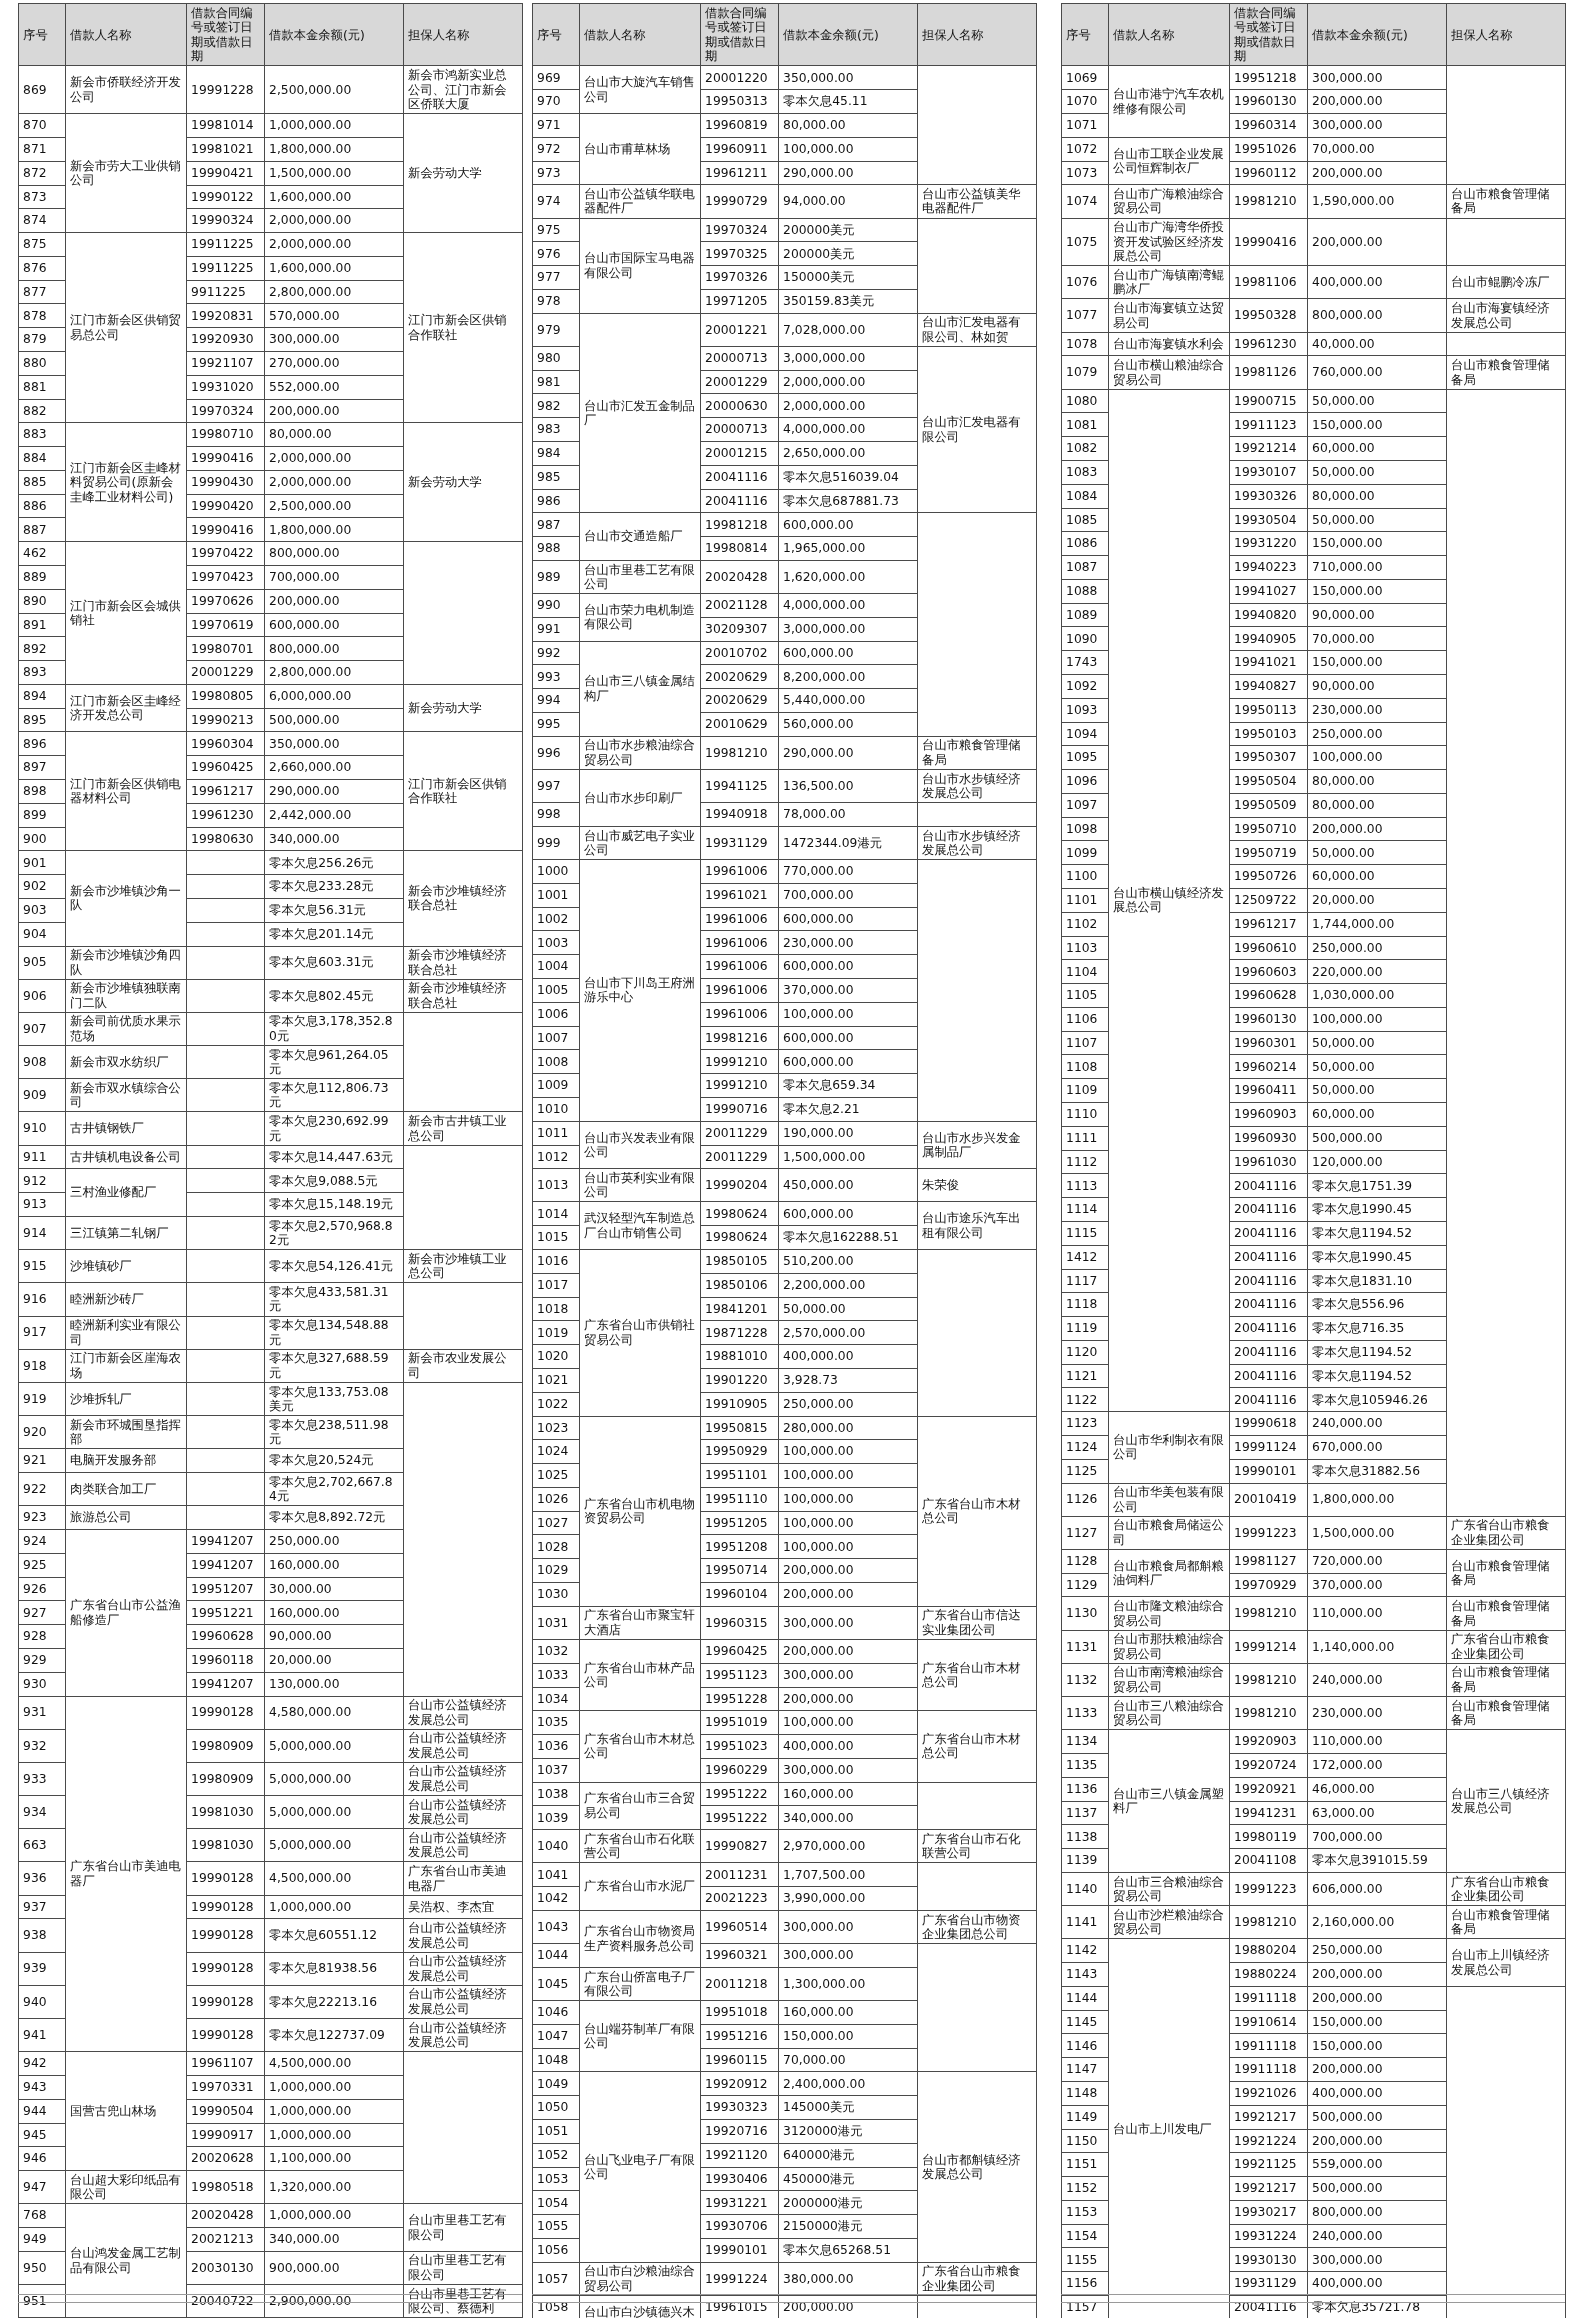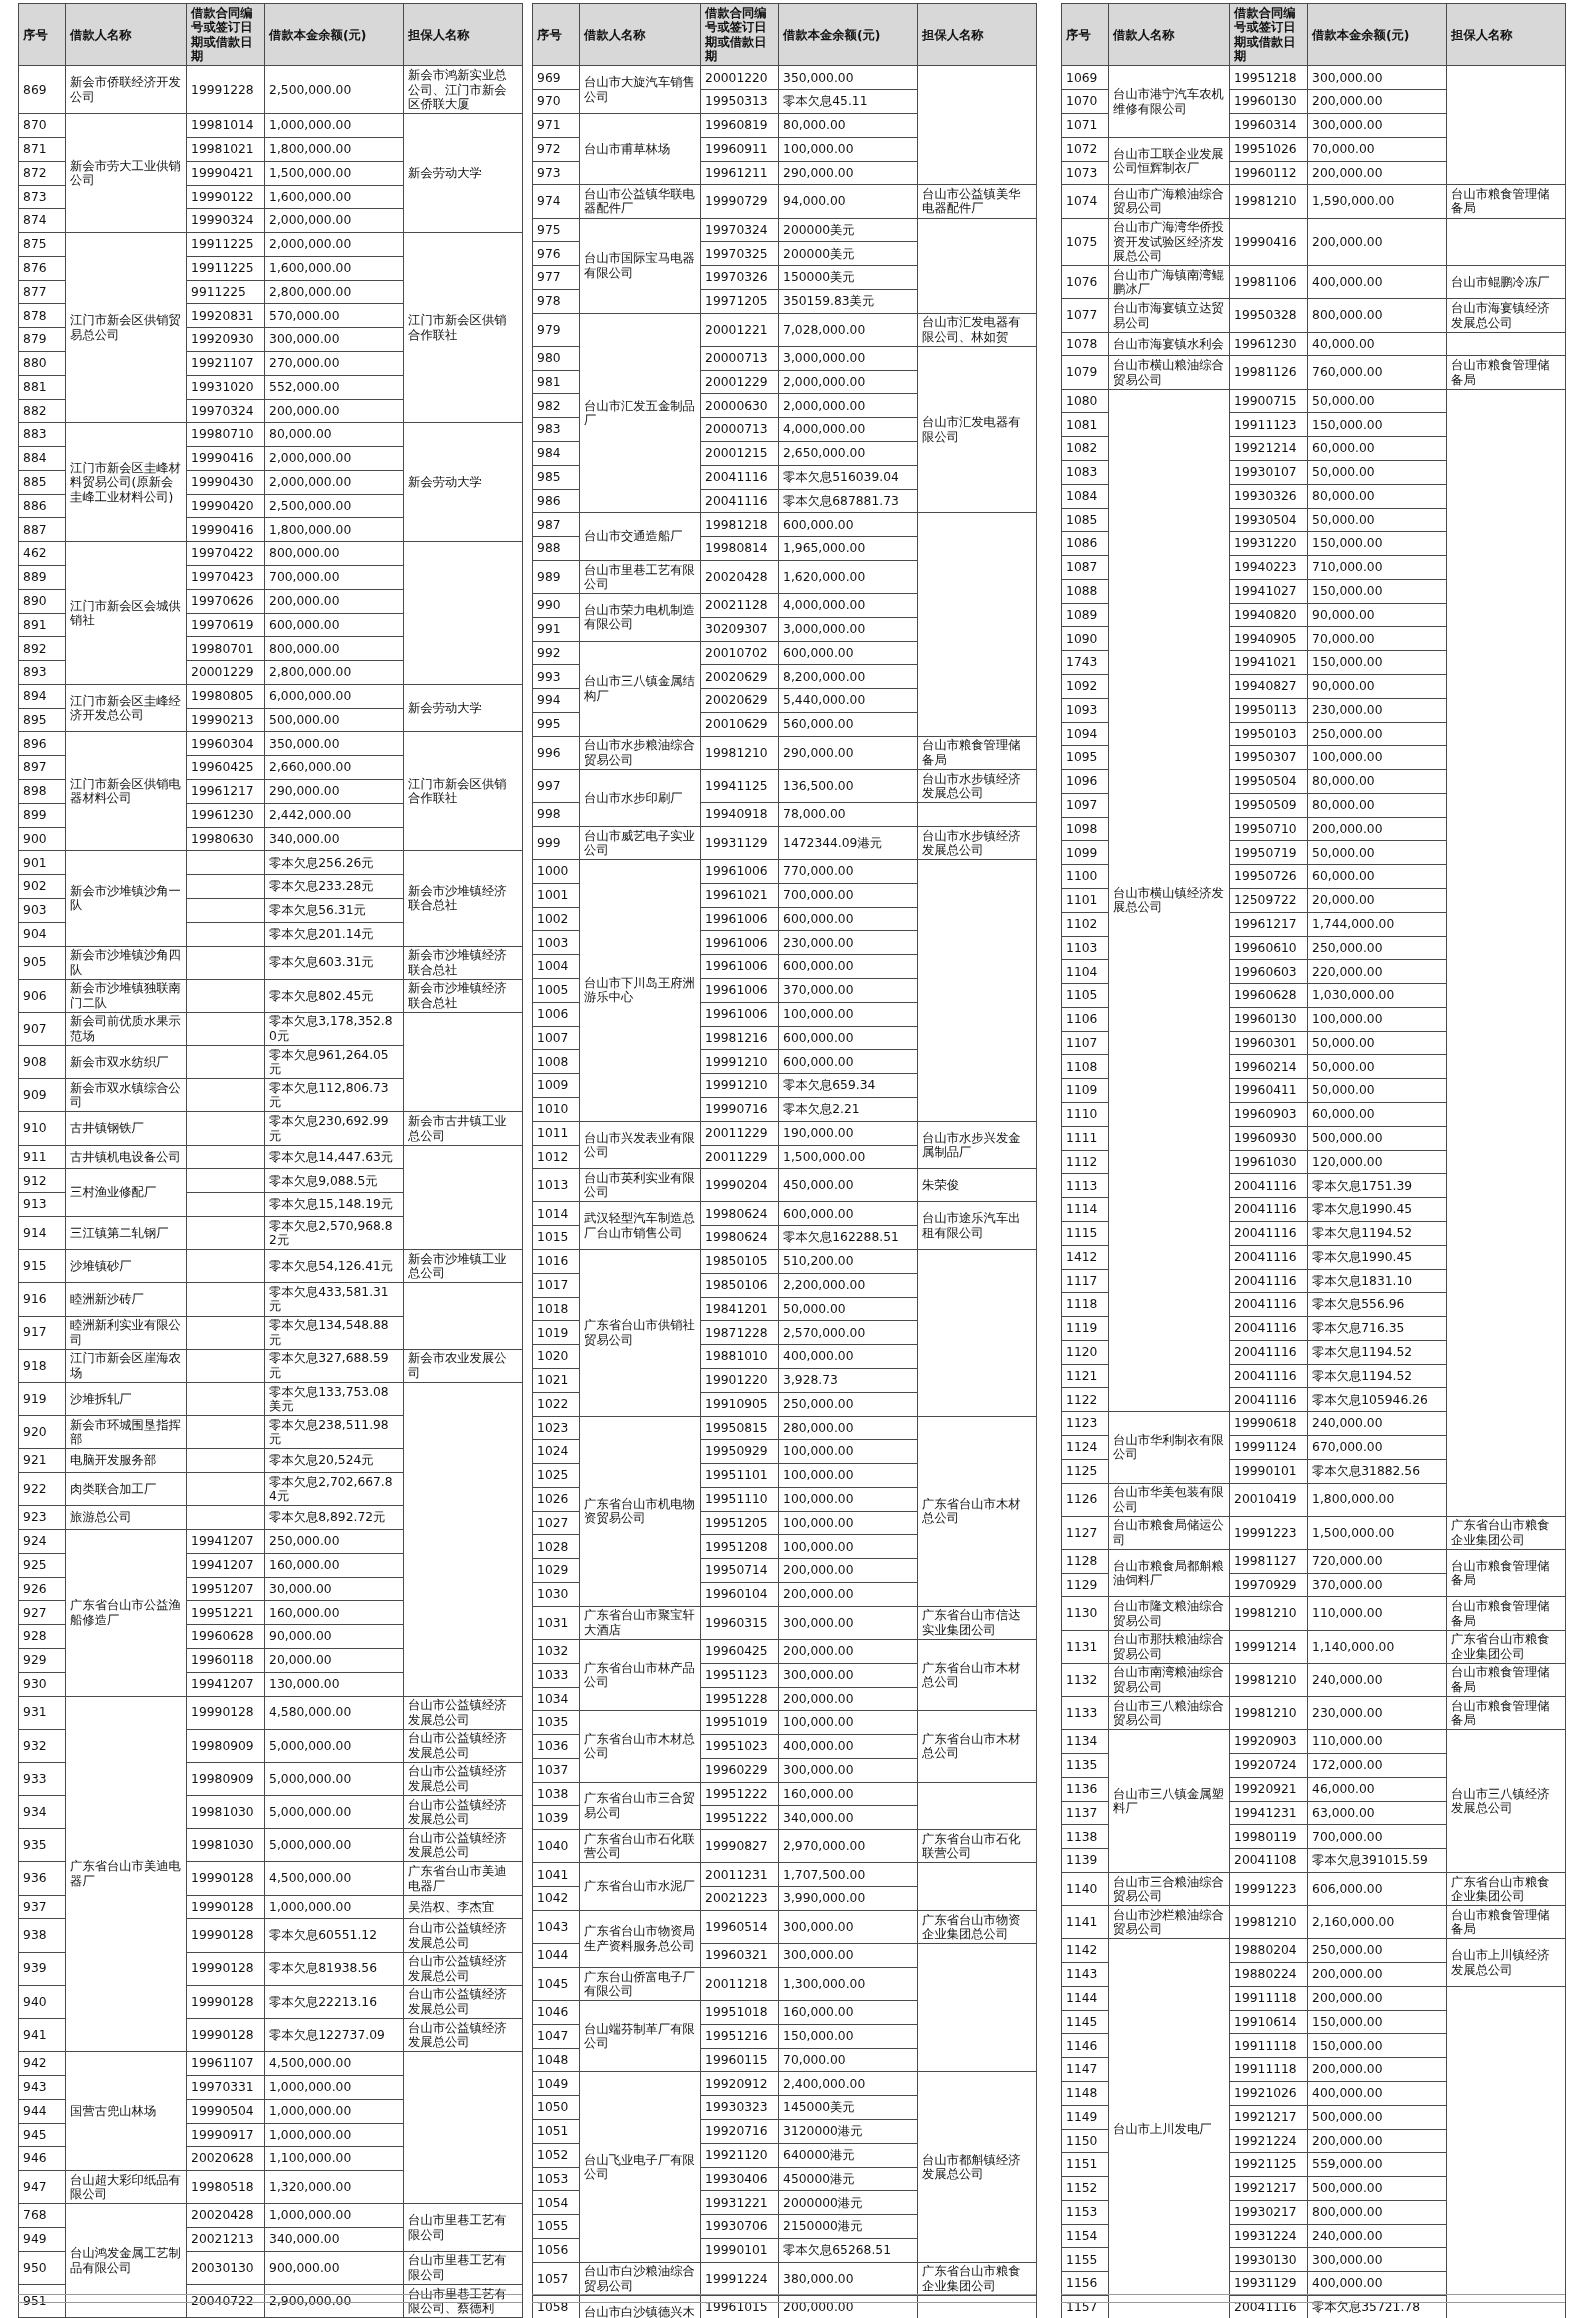--- a/index.html
+++ b/index.html
@@ -32,21 +32,21 @@
     font-size:12.3px;
     line-height:1.18;
     padding:1.6px 4.1px;
     vertical-align:middle;
     text-align:left;
     word-break:break-all;
     overflow:hidden;
   }
   table.grid th{
     background:var(--header-bg);
-    font-weight:bold;
+    font-weight:normal;
     height:44px;
   }
   table.grid td{height:19.6px;}
   .bottom-rule{
     position:absolute;
     top:2294px;
     width:504px;
     height:7.4px;
     border-top:1.6px solid var(--rule);
     border-bottom:1.6px solid var(--rule);
@@ -451,21 +451,21 @@
             <td>5,000,000.00</td>
             <td>台山市公益镇经济发展总公司</td>
           </tr>
           <tr>
             <td>934</td>
             <td>19981030</td>
             <td>5,000,000.00</td>
             <td>台山市公益镇经济发展总公司</td>
           </tr>
           <tr>
-            <td>935</td>
+            <td>663</td>
             <td>19981030</td>
             <td>5,000,000.00</td>
             <td>台山市公益镇经济发展总公司</td>
           </tr>
           <tr>
             <td>936</td>
             <td>19990128</td>
             <td>4,500,000.00</td>
             <td>广东省台山市美迪电器厂</td>
           </tr>

